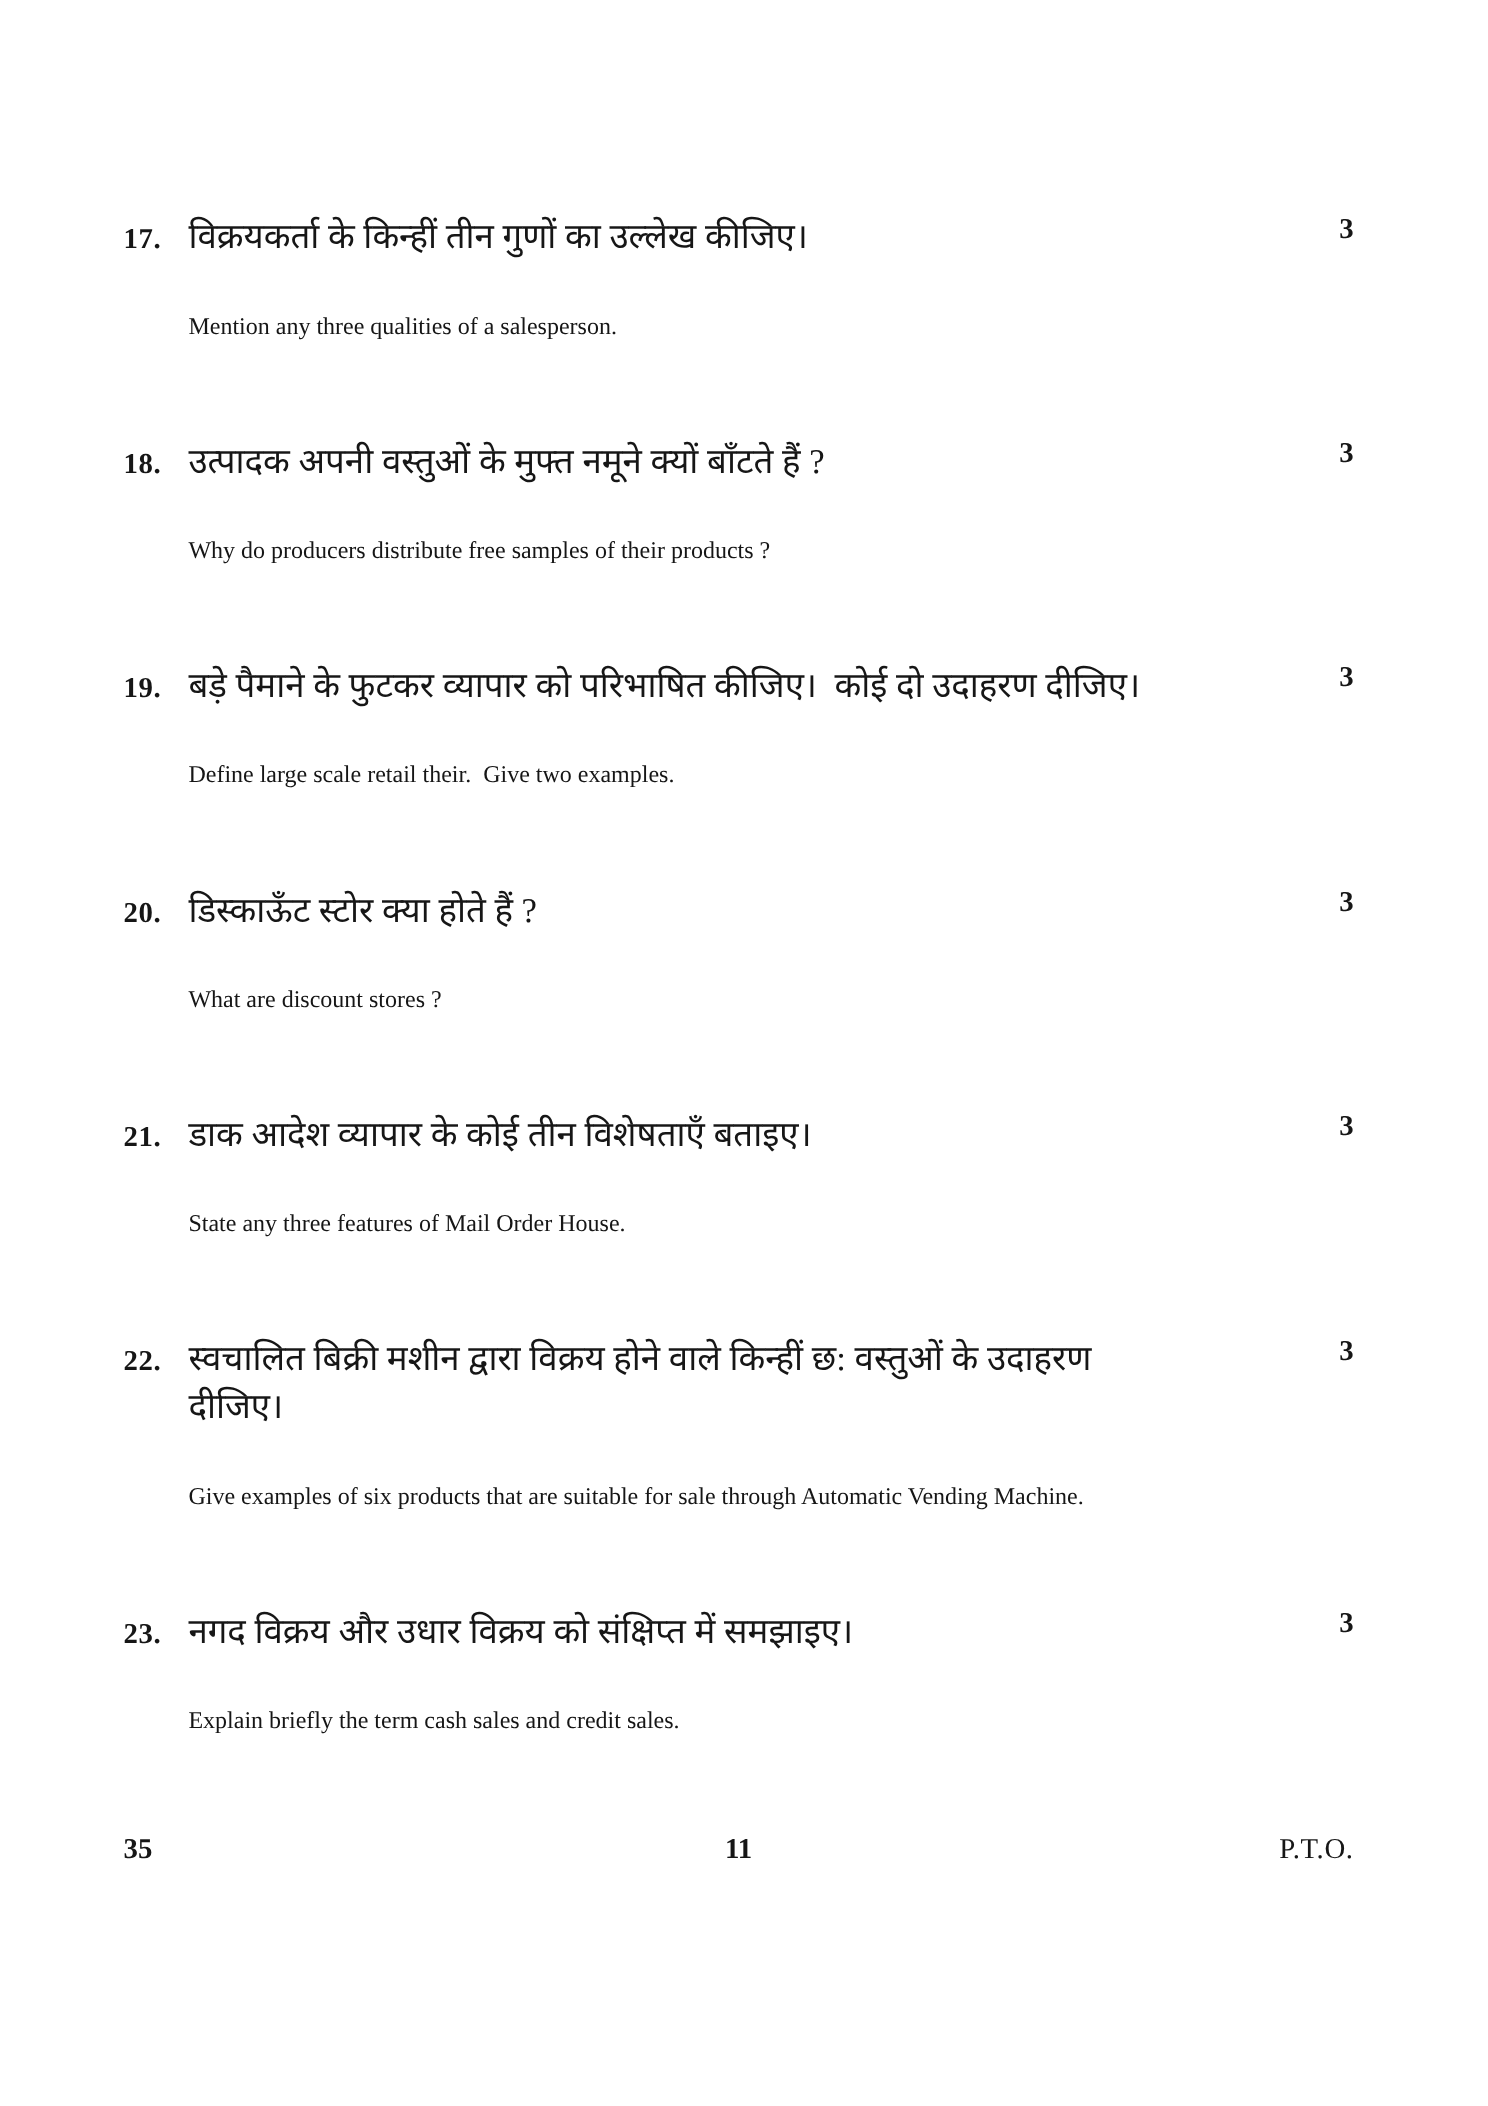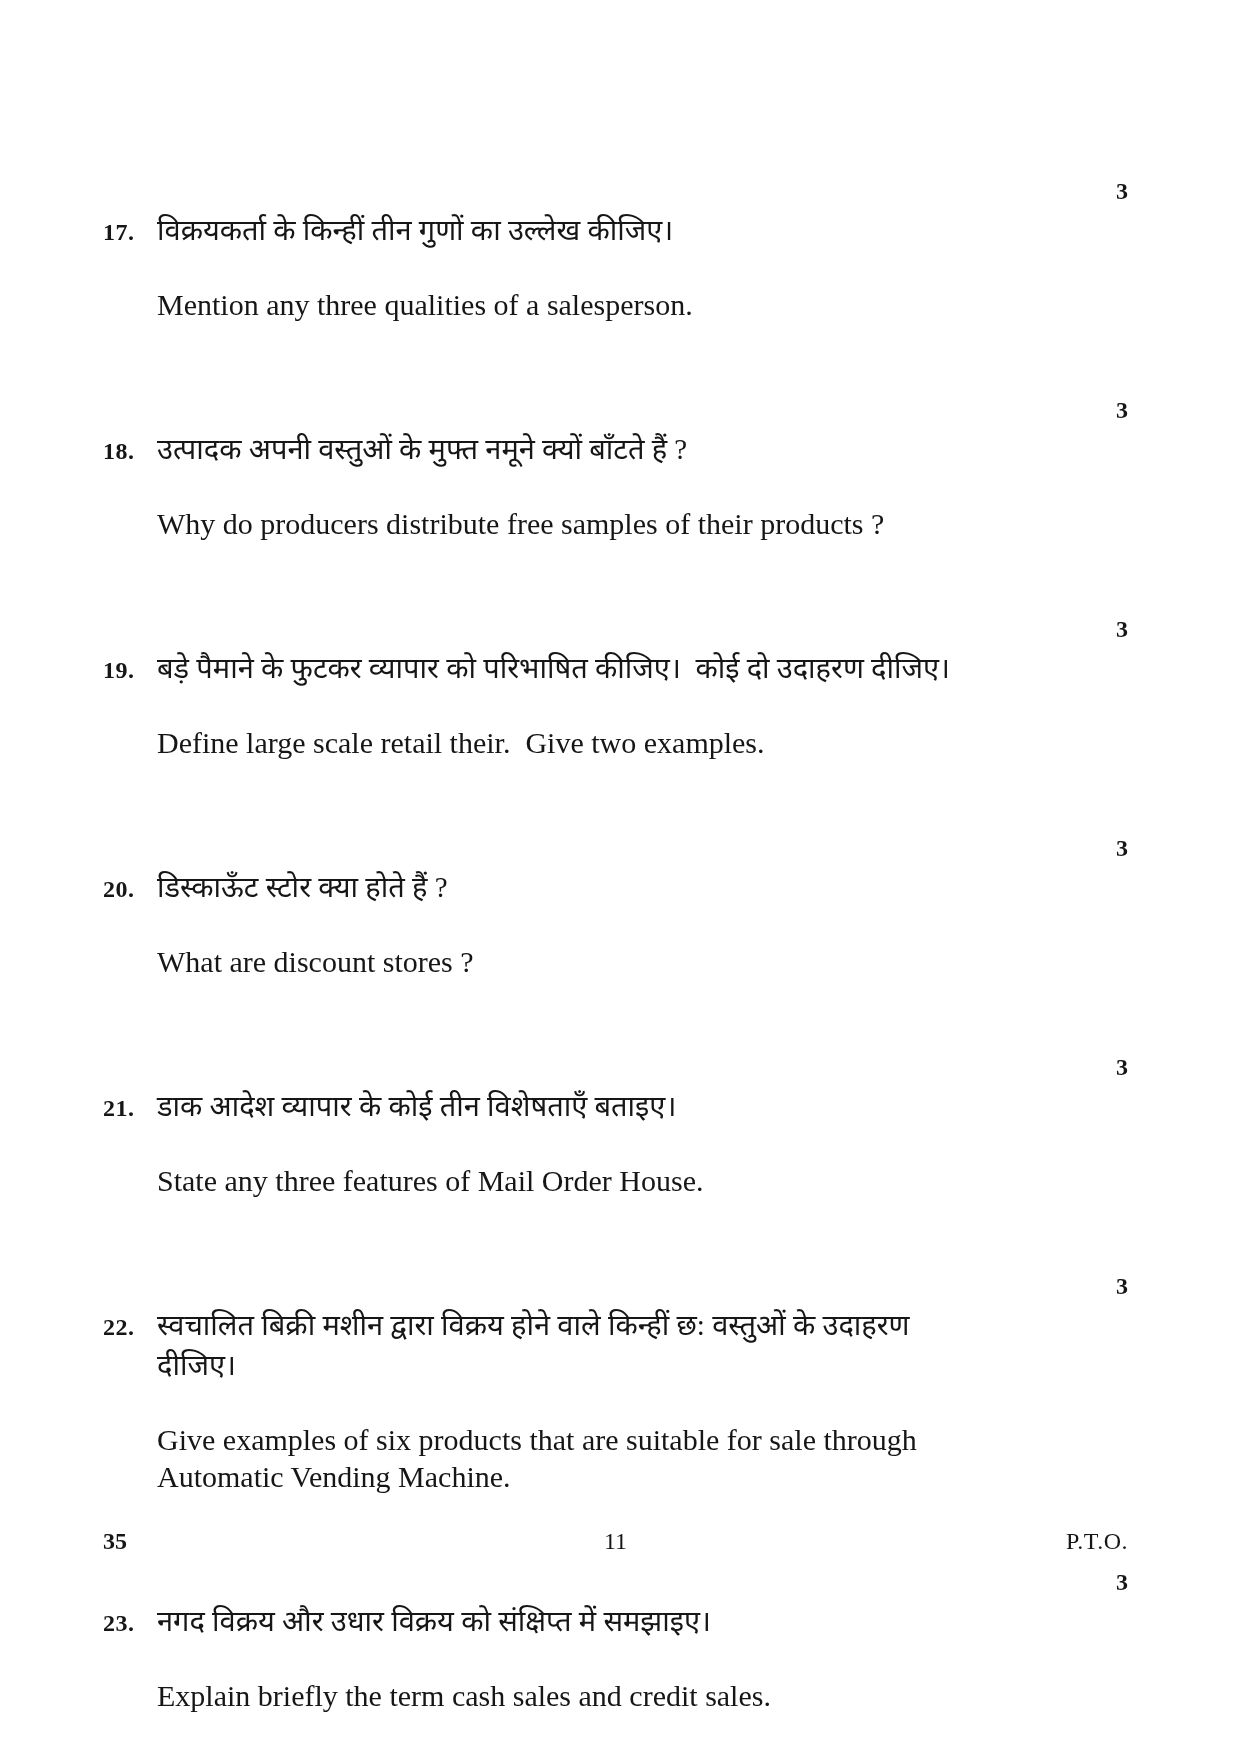--- a/index.html
+++ b/index.html
@@ -33,32 +33,31 @@
     flex: 0 0 54px;
     font-weight: bold;
     font-size: 24px;
     letter-spacing: 0.5px;
   }
   .q-hindi {
     font-size: 29px;
     line-height: 40px;
     max-width: 830px;
     white-space: pre-wrap;
-    margin-top: 32px;
   }
   .q-marks {
     margin-left: auto;
     font-weight: bold;
     font-size: 24px;
     align-self: flex-start;
   }
   .q-english {
     margin-left: 54px;
     margin-top: 36px;
-    font-size: 30px;
+    font-size: 20px;
     line-height: 37px;
     max-width: 830px;
     white-space: pre-wrap;
   }
   .footer {
     position: absolute;
     top: 1528px;
     left: 103px;
     right: 112px;
     display: flex;
@@ -67,21 +66,21 @@
   }
   .footer-left {
     font-weight: bold;
     text-align: right;
   }
   .footer-center {
     position: absolute;
     left: 0;
     right: 0;
     text-align: center;
-    font-weight: normal;
+    font-weight: bold;
   }
   .footer-right {
     margin-left: auto;
     font-weight: normal;
     letter-spacing: 0.5px;
   }
 </style>
 </head>
 <body>
 

